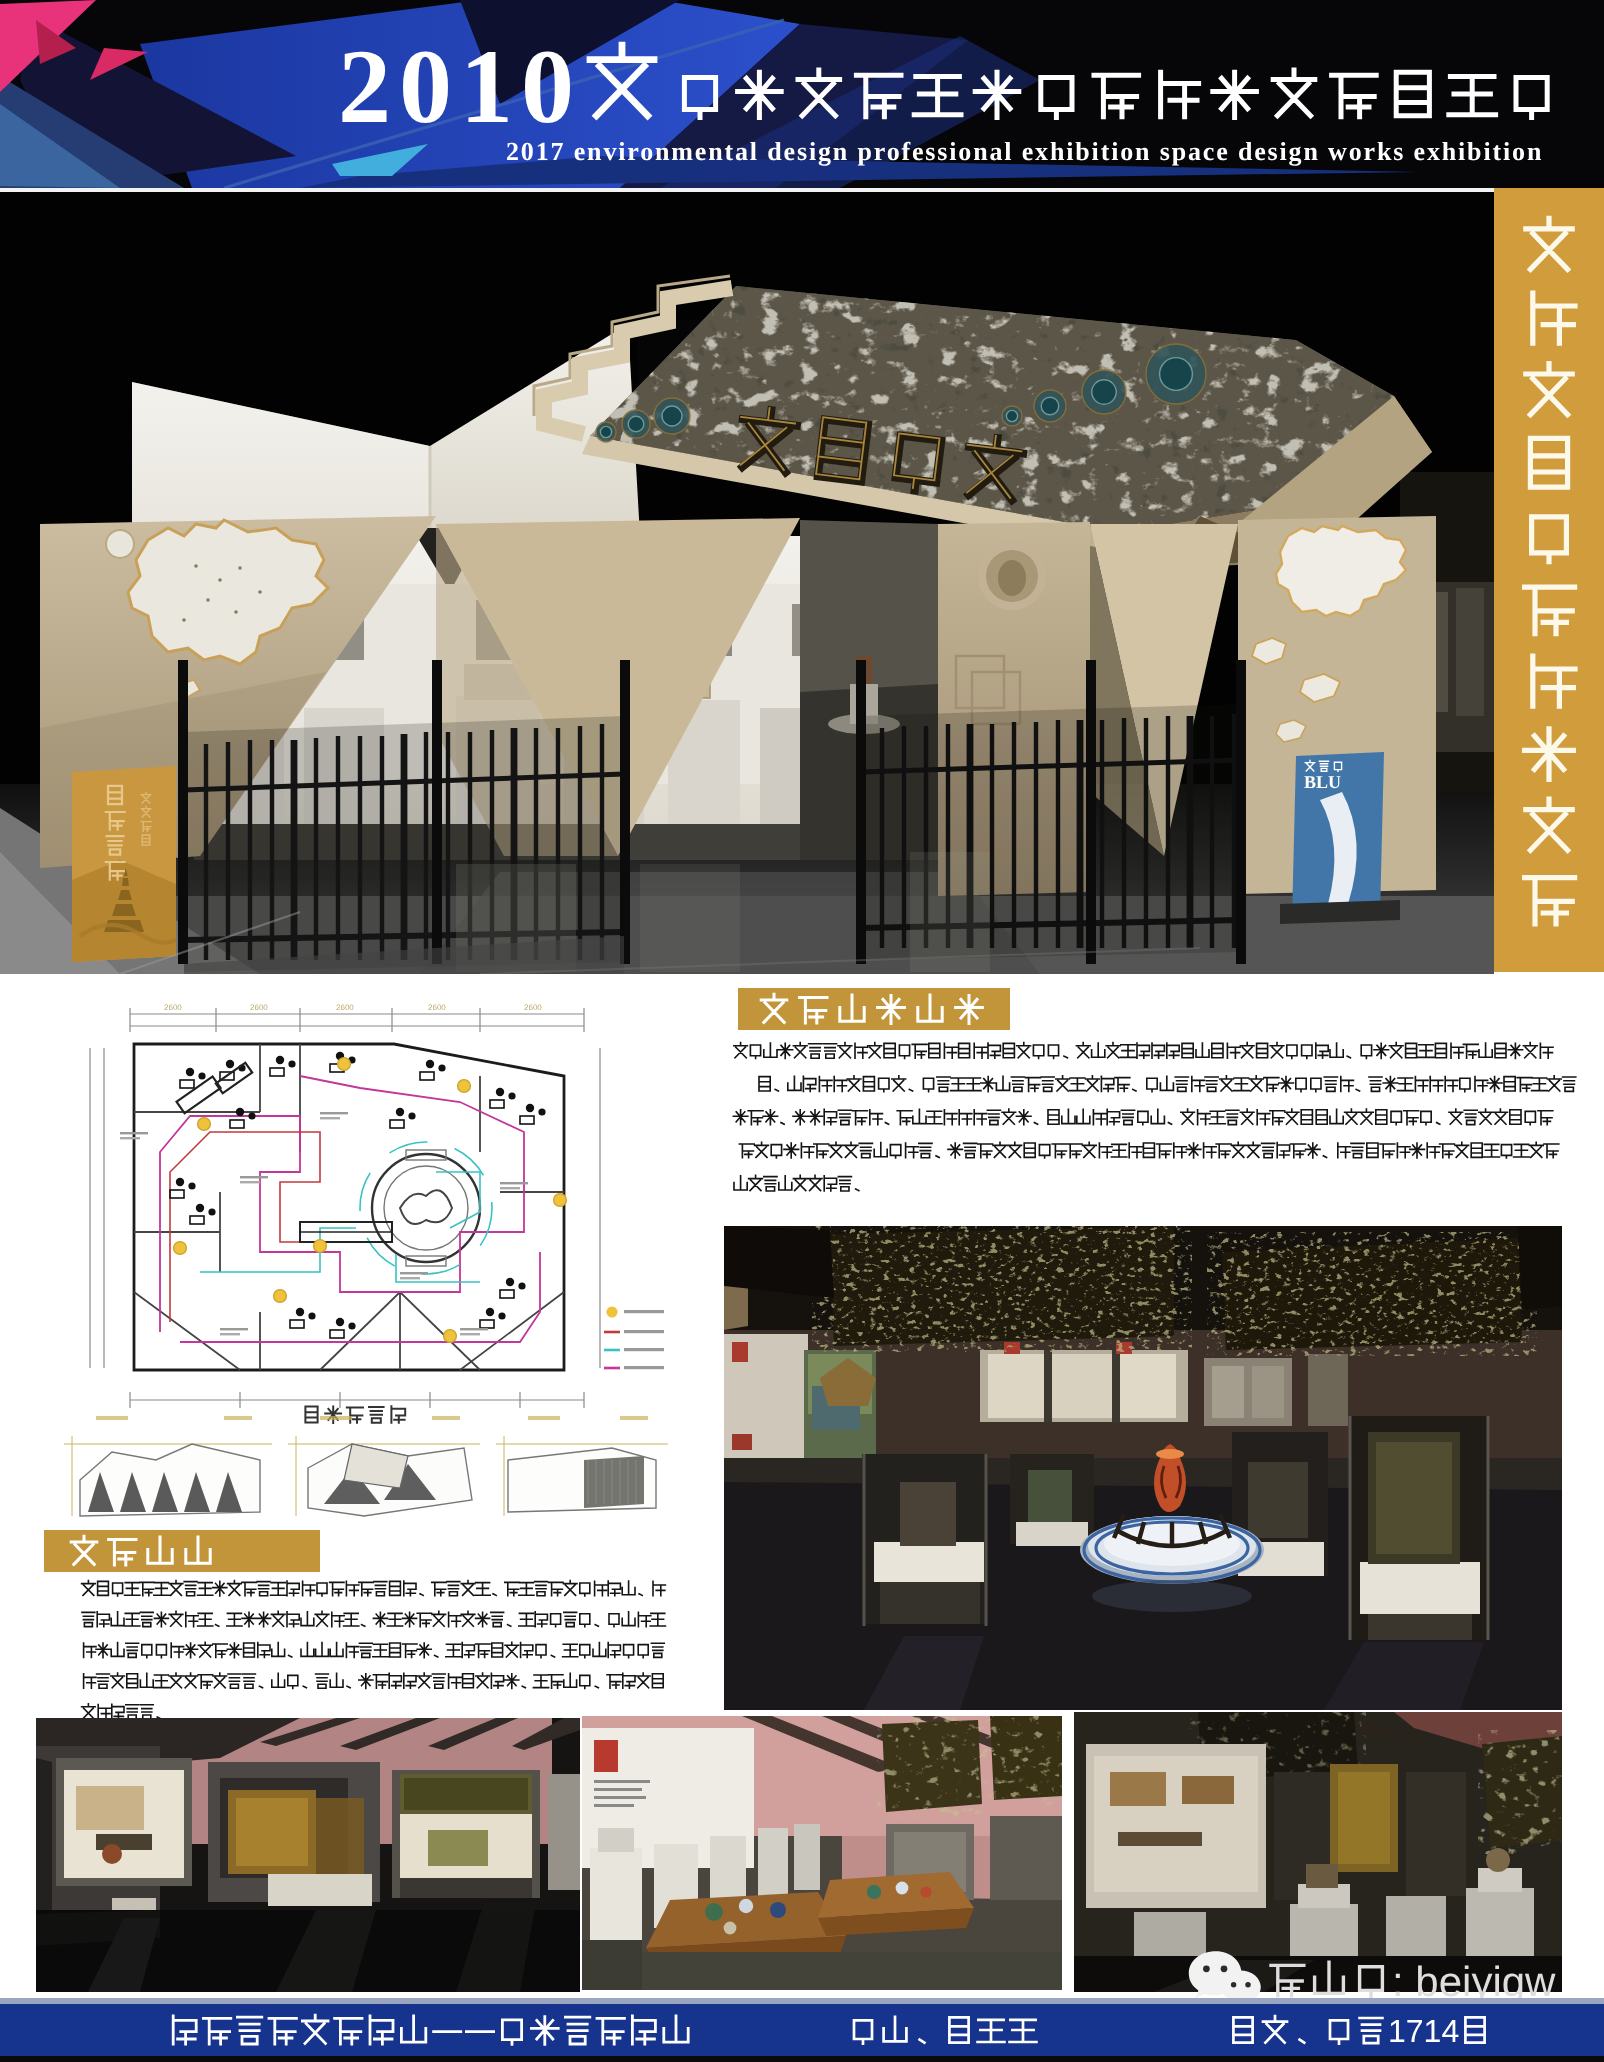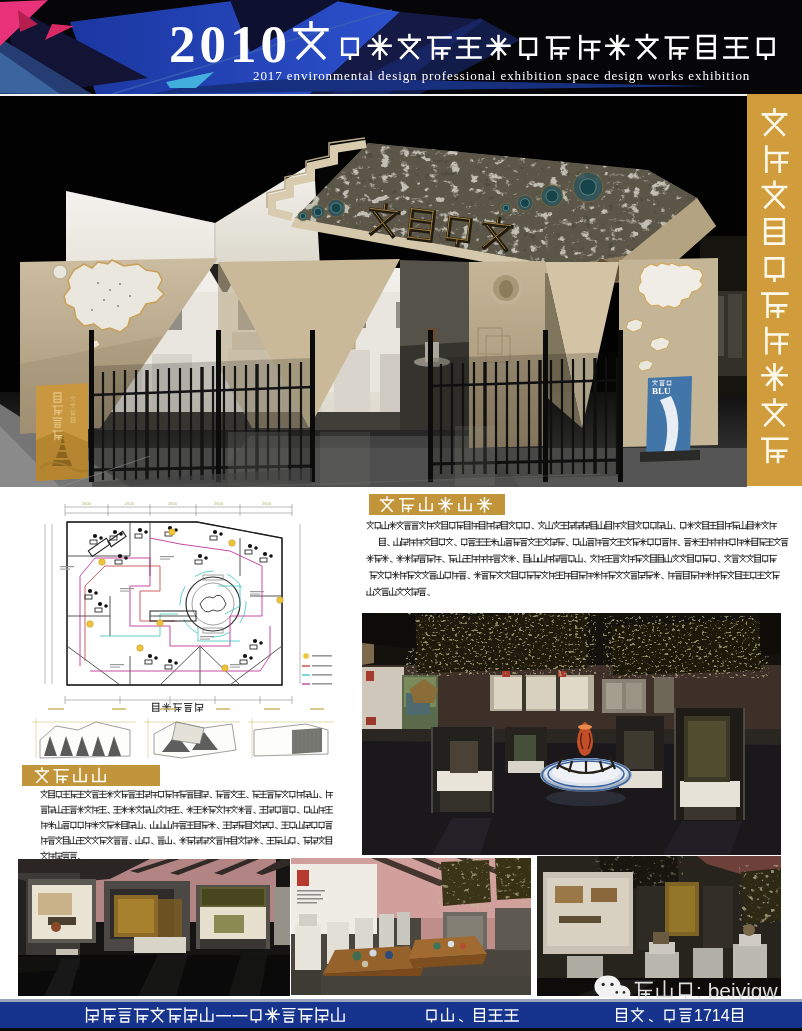--- a/index.html
+++ b/index.html
@@ -43,21 +43,21 @@
 <polygon points="330,94 480,18 520,40 420,94" fill="#1b2f80" opacity="0.55"></polygon>
 </svg>
 
 <div class="abs" style="left:169px;top:14px;width:140px;height:50px;font-family:'Liberation Serif',serif;font-weight:bold;font-size:53px;color:#fff;letter-spacing:4px;">2010</div>
 
 <svg class="abs" style="left:0;top:0" width="802" height="94" viewBox="0 0 802 94">
 <path d="M295.0 29.8L327.0 29.8M311.0 22.6L311.0 29.8M299.8 33.0L323.8 57.8M322.2 33.0L298.2 57.8" stroke="#ffffff" stroke-width="3.40" fill="none" stroke-linecap="square"></path>
 <path d="M342.2 38.7L357.8 38.7M342.2 38.7L342.2 54.8M357.8 38.7L357.8 54.8M342.2 54.8L357.8 54.8M350.0 54.8L350.0 58.7M368.8 45.7L390.6 45.7M379.7 36.1L379.7 58.7M373.2 39.2L386.2 54.3M386.2 39.2L373.2 54.3M399.0 39.7L419.8 39.7M409.4 35.0L409.4 39.7M402.1 41.8L417.7 57.9M416.7 41.8L401.1 57.9M428.2 37.6L450.5 37.6M432.9 37.6L432.9 58.4M432.9 48.3L449.5 48.3M442.2 48.3L442.2 58.4M436.5 53.5L446.9 53.5M457.9 38.2L479.7 38.2M459.7 47.0L477.9 47.0M457.1 57.4L480.5 57.4M468.8 38.2L468.8 57.4M487.6 45.7L509.4 45.7M498.5 36.1L498.5 58.7M492.0 39.2L505.0 54.3M505.0 39.2L492.0 54.3M520.4 38.7L536.0 38.7M520.4 38.7L520.4 54.8M536.0 38.7L536.0 54.8M520.4 54.8L536.0 54.8M528.2 54.8L528.2 58.7M547.0 37.6L569.3 37.6M551.7 37.6L551.7 58.4M551.7 48.3L568.3 48.3M561.0 48.3L561.0 58.4M555.3 53.5L565.7 53.5M580.3 36.1L580.3 58.4M580.3 41.8L599.3 41.8M585.0 50.1L598.5 50.1M592.3 41.8L592.3 58.4M606.4 45.7L628.2 45.7M617.3 36.1L617.3 58.7M610.8 39.2L623.8 54.3M623.8 39.2L610.8 54.3M636.6 39.7L657.4 39.7M647.0 35.0L647.0 39.7M639.7 41.8L655.3 57.9M654.3 41.8L638.7 57.9M665.8 37.6L688.1 37.6M670.5 37.6L670.5 58.4M670.5 48.3L687.1 48.3M679.8 48.3L679.8 58.4M674.1 53.5L684.5 53.5M698.1 36.1L714.7 36.1M698.1 36.1L698.1 57.9M714.7 36.1L714.7 57.9M698.1 57.9L714.7 57.9M698.1 43.9L714.7 43.9M698.1 51.2L714.7 51.2M725.2 38.2L747.0 38.2M727.0 47.0L745.2 47.0M724.4 57.4L747.8 57.4M736.1 38.2L736.1 57.4M758.0 38.7L773.6 38.7M758.0 38.7L758.0 54.8M773.6 38.7L773.6 54.8M758.0 54.8L773.6 54.8M765.8 54.8L765.8 58.7" stroke="#ffffff" stroke-width="2.50" fill="none" stroke-linecap="square"></path>
 </svg>
 
-<div class="abs" style="left:253px;top:68px;width:540px;font-family:'Liberation Serif',serif;font-weight:normal;font-size:13px;letter-spacing:0.92px;color:#fff;white-space:nowrap;">2017 environmental design professional exhibition space design works exhibition</div>
+<div class="abs" style="left:253px;top:68px;width:540px;font-family:'Liberation Serif',serif;font-weight:bold;font-size:13px;letter-spacing:0.92px;color:#fff;white-space:nowrap;">2017 environmental design professional exhibition space design works exhibition</div>
 
 <div class="abs" style="left:0;top:94px;width:747px;height:2px;background:#f2f2f2"></div>
 
 <div class="abs" style="left:747px;top:94px;width:55px;height:392px;background:#d09c3c"></div>
 
 <svg class="abs" style="left:747px;top:94px" width="55" height="392" viewBox="0 0 55 392">
 <path d="M15.9 20.4L39.1 20.4M27.5 15.2L27.5 20.4M19.4 22.7L36.8 40.7M35.6 22.7L18.2 40.7M19.4 52.6L19.4 77.6M19.4 59.0L40.5 59.0M24.6 68.3L39.7 68.3M32.7 59.0L32.7 77.6M15.9 93.0L39.1 93.0M27.5 87.8L27.5 93.0M19.4 95.3L36.8 113.3M35.6 95.3L18.2 113.3M18.2 125.2L36.8 125.2M18.2 125.2L18.2 149.6M36.8 125.2L36.8 149.6M18.2 149.6L36.8 149.6M18.2 133.9L36.8 133.9M18.2 142.0L36.8 142.0M18.8 164.4L36.2 164.4M18.8 164.4L18.8 182.4M36.2 164.4L36.2 182.4M18.8 182.4L36.2 182.4M27.5 182.4L27.5 186.8M15.3 199.6L40.3 199.6M20.5 199.6L20.5 222.8M20.5 211.4L39.1 211.4M31.0 211.4L31.0 222.8M24.6 217.2L36.2 217.2M19.4 234.1L19.4 259.1M19.4 240.5L40.5 240.5M24.6 249.8L39.7 249.8M32.7 240.5L32.7 259.1M15.3 281.2L39.7 281.2M27.5 270.4L27.5 295.7M20.2 273.9L34.8 290.7M34.8 273.9L20.2 290.7M15.9 310.8L39.1 310.8M27.5 305.6L27.5 310.8M19.4 313.1L36.8 331.1M35.6 313.1L18.2 331.1M15.3 344.8L40.3 344.8M20.5 344.8L20.5 368.0M20.5 356.7L39.1 356.7M31.0 356.7L31.0 368.0M24.6 362.5L36.2 362.5" stroke="#fdf9ea" stroke-width="2.60" fill="none" stroke-linecap="square"></path>
 </svg>
 
 <svg class="abs" style="left:0;top:96px" width="747" height="391" viewBox="0 0 747 391">

